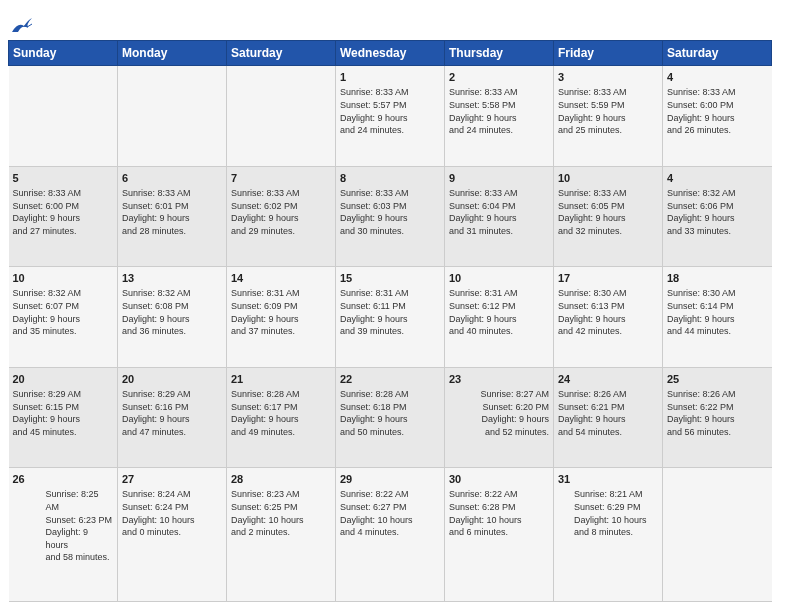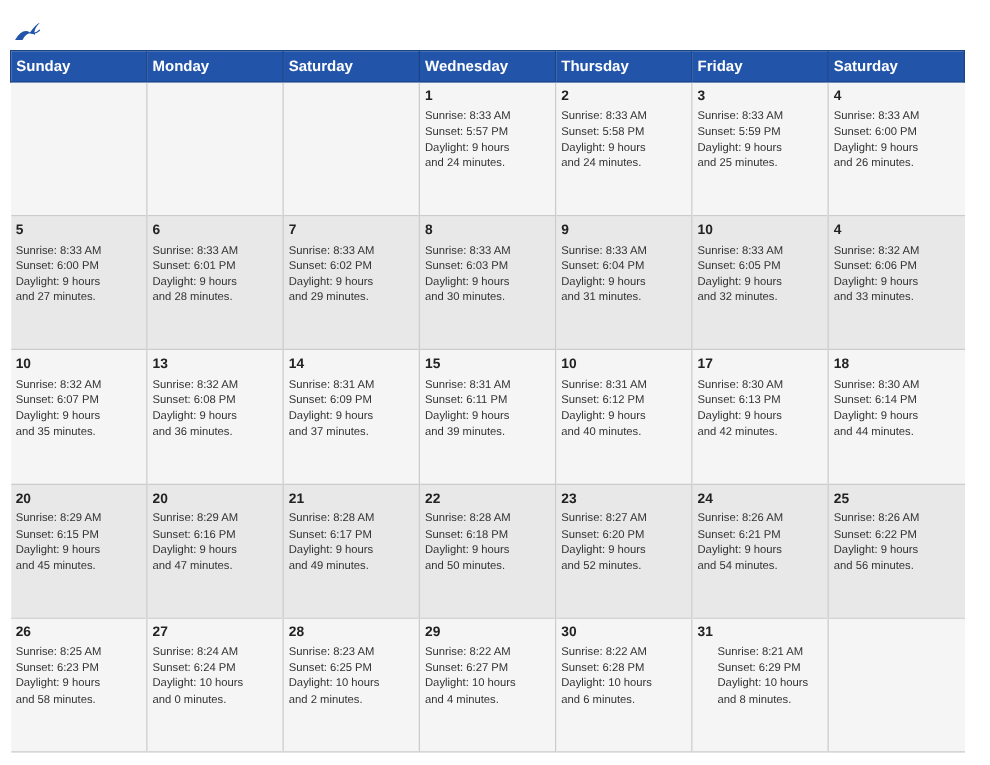--- a/index.html
+++ b/index.html
@@ -309,21 +309,21 @@
             </td>
             <td>
               <span class="day-number">22</span>
               <div class="day-info" style="white-space: pre-line;">Sunrise: 8:28 AM
 Sunset: 6:18 PM
 Daylight: 9 hours
 and 50 minutes.</div>
             </td>
             <td>
               <span class="day-number">23</span>
-              <div class="day-info" style="white-space: pre-line;">Sunrise: 8:27 AM
+              <div class="day-info" style="white-space: pre-line; text-align: right;">Sunrise: 8:27 AM
 Sunset: 6:20 PM
 Daylight: 9 hours
 and 52 minutes.</div>
             </td>
             <td>
               <span class="day-number">24</span>
               <div class="day-info" style="white-space: pre-line;">Sunrise: 8:26 AM
 Sunset: 6:21 PM
 Daylight: 9 hours
 and 54 minutes.</div>
@@ -332,21 +332,21 @@
               <span class="day-number">25</span>
               <div class="day-info" style="white-space: pre-line;">Sunrise: 8:26 AM
 Sunset: 6:22 PM
 Daylight: 9 hours
 and 56 minutes.</div>
             </td>
           </tr>
           <tr>
             <td>
               <span class="day-number">26</span>
-              <div class="day-info" style="white-space: pre-line;">Sunrise: 8:25 AM
+              <div class="day-info" style="white-space: pre-line; margin-left: 33px;">Sunrise: 8:25 AM
 Sunset: 6:23 PM
 Daylight: 9 hours
 and 58 minutes.</div>
             </td>
             <td>
               <span class="day-number">27</span>
               <div class="day-info" style="white-space: pre-line;">Sunrise: 8:24 AM
 Sunset: 6:24 PM
 Daylight: 10 hours
 and 0 minutes.</div>

